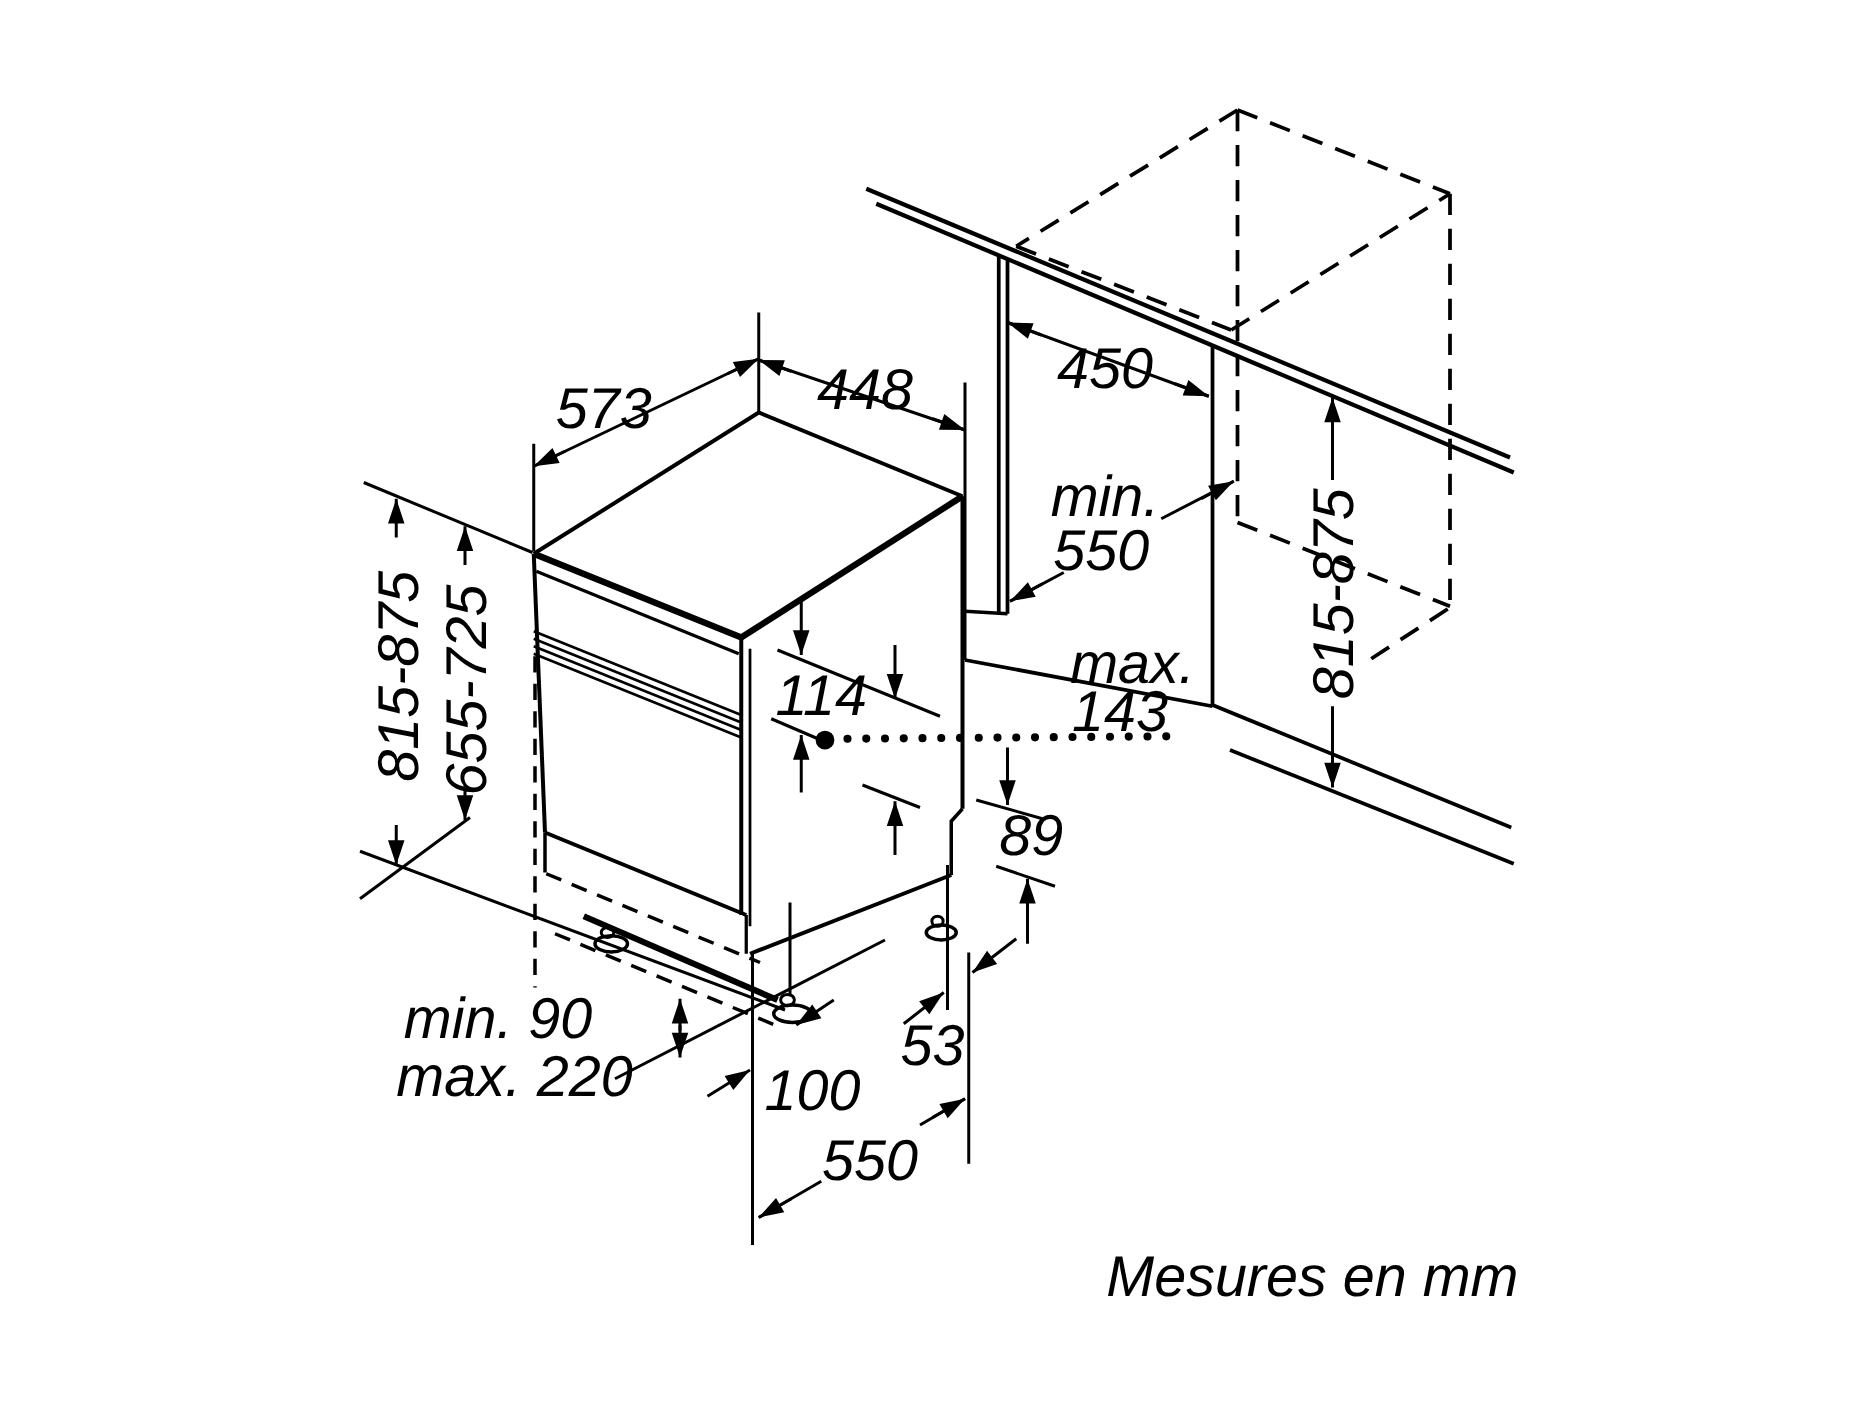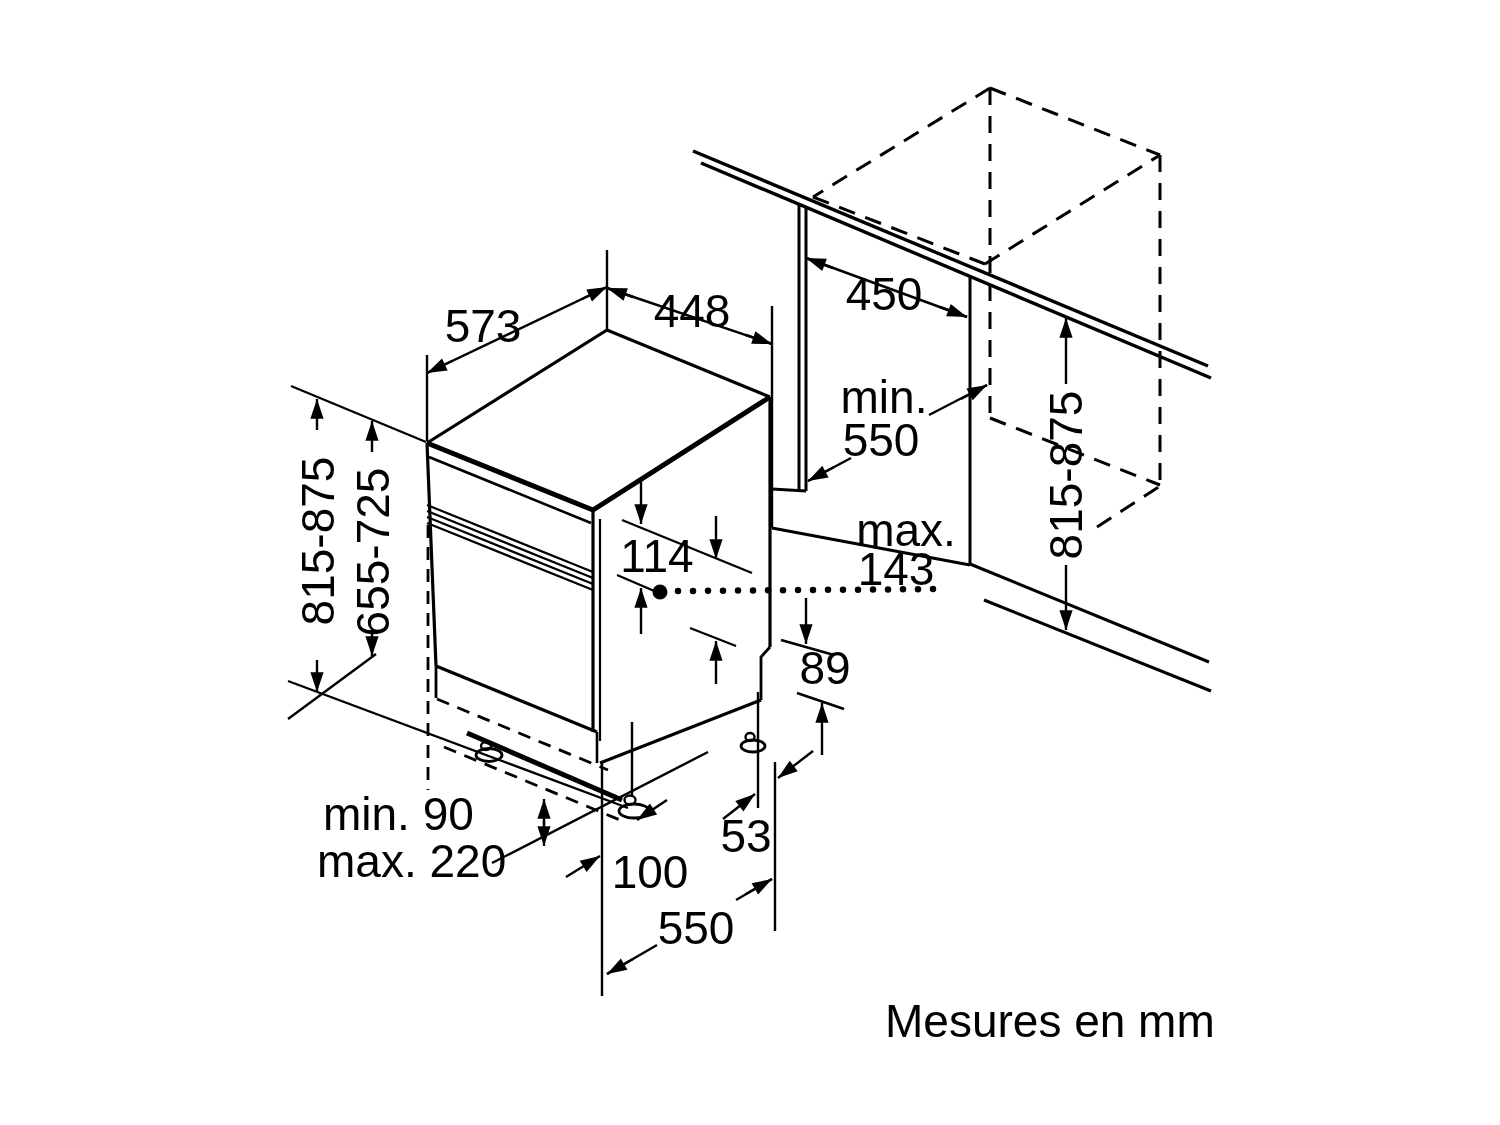--- a/index.html
+++ b/index.html
@@ -1,16 +1,16 @@
 <!DOCTYPE html>
 <html><head>
 <meta charset="utf-8">
 <style>
   html,body{margin:0;padding:0;background:#ffffff;}
-  .stage{width:1500px;height:1125px;position:relative;background:#fff;}
+  .stage{width:1500px;height:1125px;position:relative;background:#fff;font-style:italic;}
   svg{display:block;}
   text{font-family:"Liberation Sans","DejaVu Sans",sans-serif;fill:#000;}
   .dim{font-size:46px;}
   .cap{font-size:46px;}
   .ln{stroke:#000;fill:none;}
 </style>
 </head>
 <body>
 
 <div class="stage">

